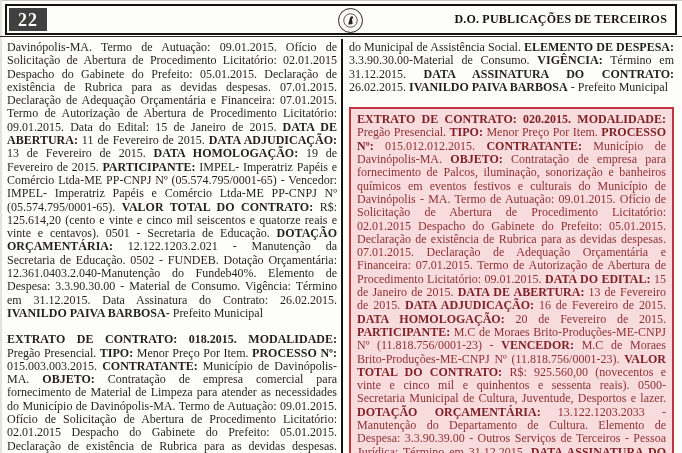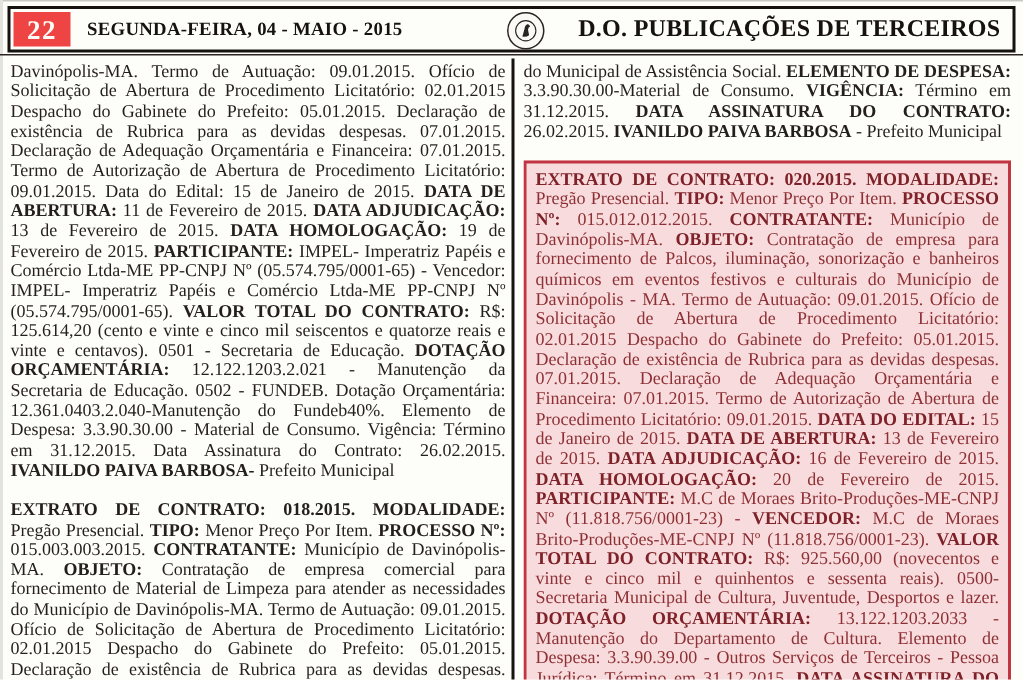--- a/index.html
+++ b/index.html
@@ -12,37 +12,37 @@
   .top-edge{position:absolute;left:0;top:0;width:682px;height:1px;background:#c9c9c4;}
   .left-edge{position:absolute;left:0;top:0;width:2px;height:453px;background:#e3e3de;}
 
   
   .masthead{
     position:absolute;left:5px;top:4px;width:668px;height:27px;
     border:2px solid #15120f;background:#fdfdfa;
     display:flex;align-items:center;
   }
   .page-num{
-    background:#ef4444;color:#fcfcf8;
+    background:#404040;color:#fcfcf8;
     font-weight:bold;font-size:18px;line-height:22px;
     padding:0 9px;height:23px;display:flex;align-items:center;
     margin-left:2px;letter-spacing:1px;
   }
   .masthead-date{
     font-weight:bold;font-size:12.5px;margin-left:11px;color:#15120f;
     letter-spacing:.2px;white-space:nowrap;
   }
   .emblem{
     position:absolute;left:331px;top:2px;width:23px;height:23px;
     border:1.5px solid #2a2520;border-radius:50%;
     display:flex;align-items:center;justify-content:center;background:#faf9f5;
   }
   .masthead-section{
     position:absolute;right:8px;
-    font-weight:bold;font-size:16px;color:#15120f;
+    font-weight:bold;font-size:12px;color:#15120f;
     letter-spacing:.2px;white-space:nowrap;
   }
   .masthead-underline{position:absolute;left:0px;top:36px;width:682px;height:1px;background:#2a2520;}
 
   
   .column{
     position:absolute;top:41px;height:412px;overflow:hidden;
     font-size:12px;line-height:13.3px;color:#241f1b;
     text-align:justify;
   }
@@ -63,21 +63,20 @@
   .highlight-box b{color:#7e2128;}
 </style>
 </head>
 <body>
 
 <div class="top-edge"></div>
 <div class="left-edge"></div>
 
 <div class="masthead">
   <div class="page-num">22</div>
-  <div class="masthead-date">SEGUNDA-FEIRA, 04 - MAIO - 2015</div>
   <div class="emblem">
     <svg width="15" height="15" viewBox="0 0 20 20" aria-hidden="true">
       <circle cx="10" cy="10" r="9" fill="none" stroke="#2a2520" stroke-width="1"></circle>
       <path d="M7 15 L9 8 Q9 5 12 4 L14 6 Q12 7 12 9 L13 14 Q10 16 7 15 Z" fill="#2a2520"></path>
     </svg>
   </div>
   <div class="masthead-section">D.O. PUBLICAÇÕES DE TERCEIROS</div>
 </div>
 <div class="masthead-underline"></div>
 

